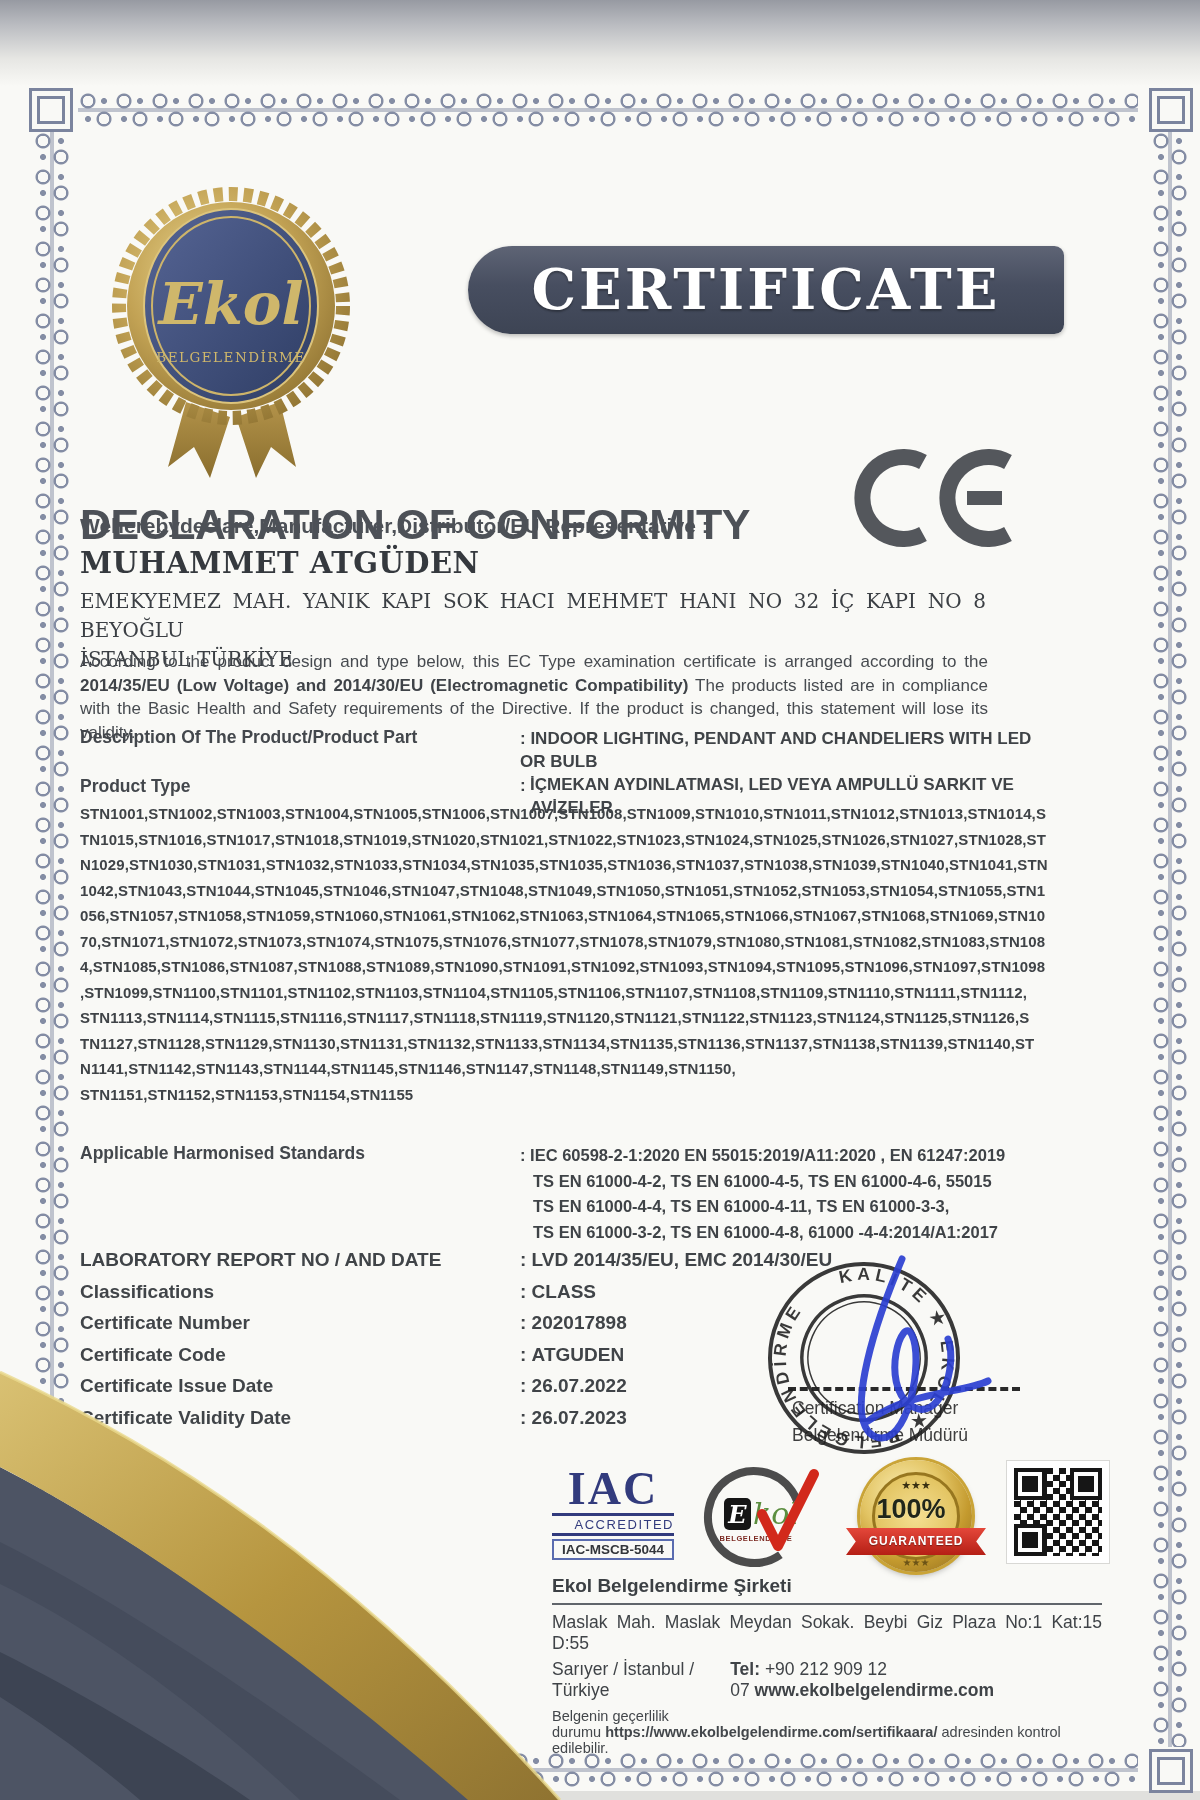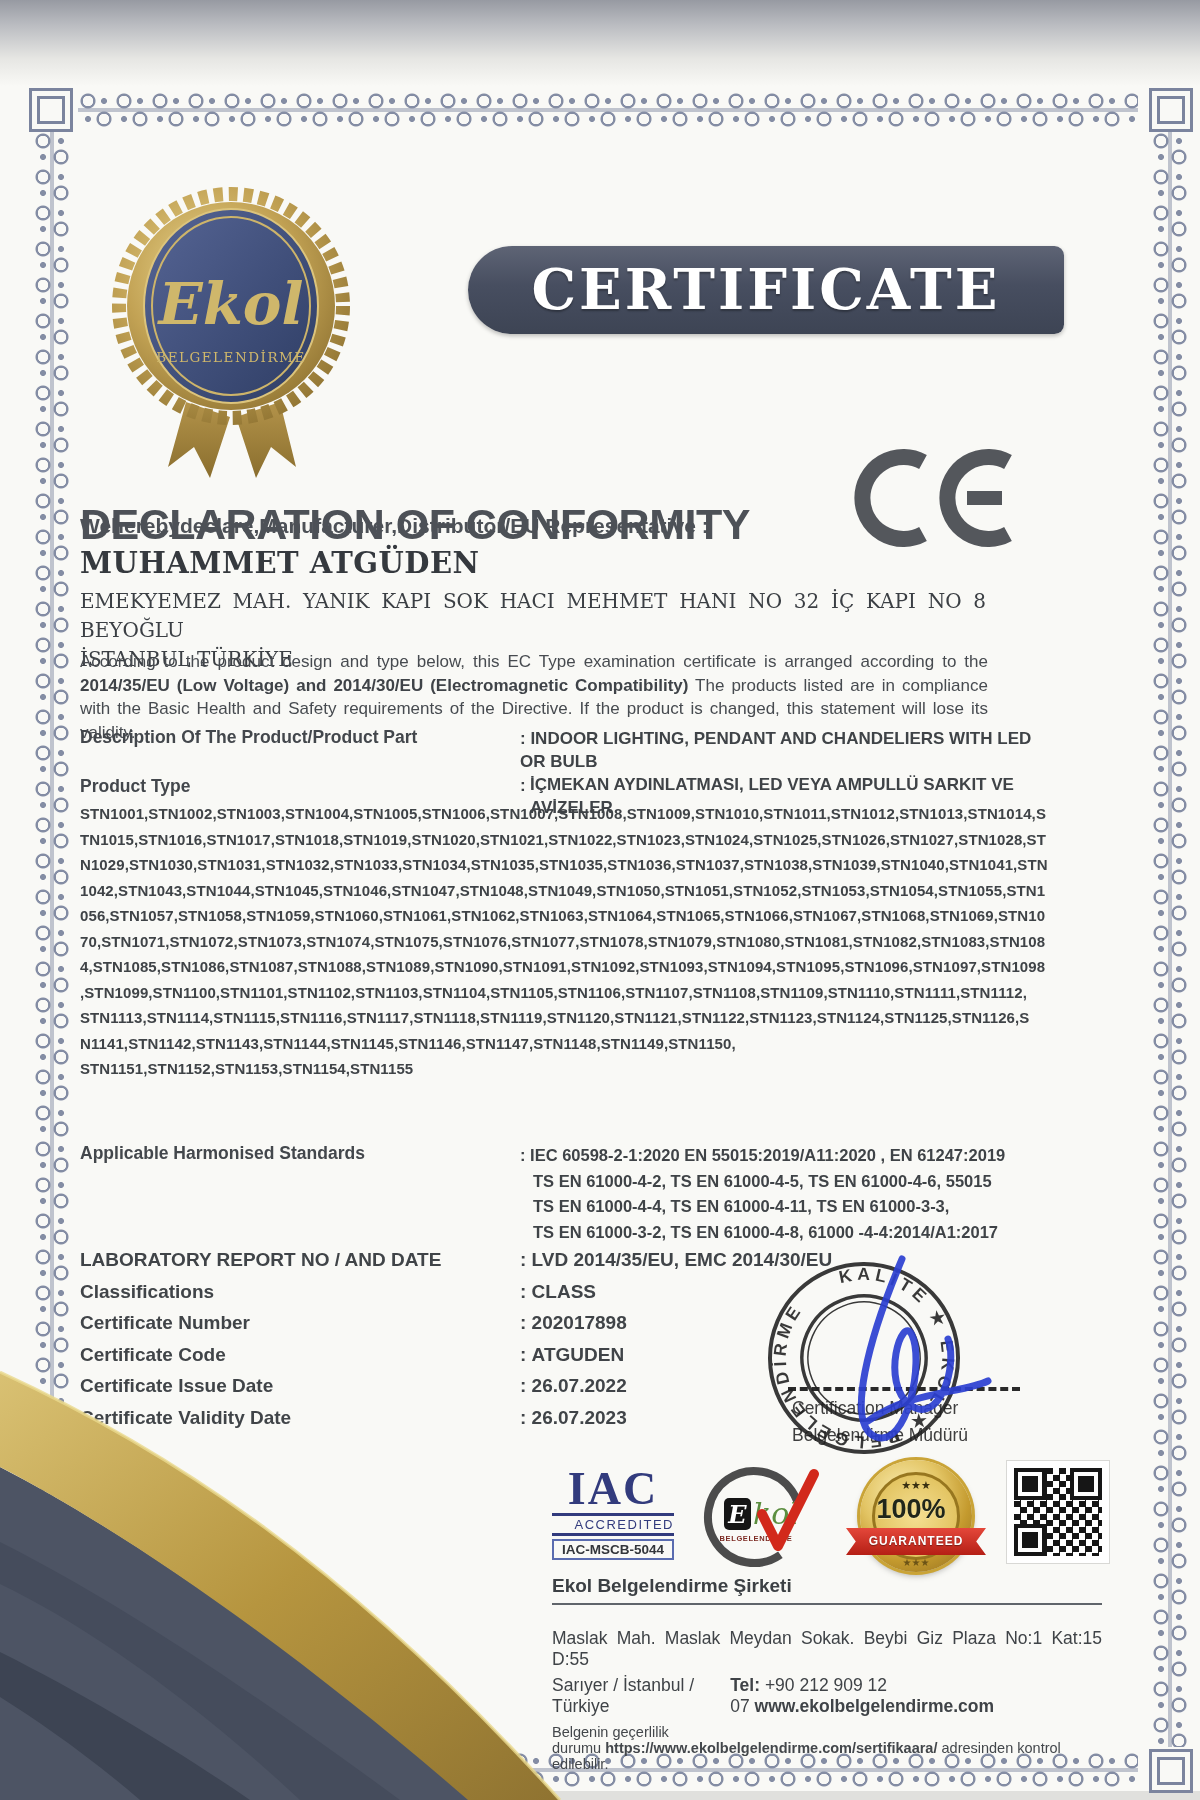--- a/index.html
+++ b/index.html
@@ -110,21 +110,21 @@
     border:1px solid #d8d8d5;z-index:4;}
   .qr-grid{position:absolute;left:7px;top:7px;right:7px;bottom:7px;
     background:conic-gradient(#161616 0 25%,#fff 0 50%,#161616 0 75%,#fff 0) 0 0/13px 13px;}
   .qr-finder{position:absolute;width:24px;height:24px;border:4px solid #161616;background:#fff;}
   .qr-finder::after{content:"";position:absolute;left:4px;top:4px;right:4px;bottom:4px;background:#161616;}
 
   
   .footer{position:absolute;left:552px;top:1575px;width:550px;color:#3f4347;z-index:4;}
   .f-company{font-size:19px;font-weight:bold;color:#3c4044;}
   .f-rule{margin-top:6px;border-top:2px solid #60656b;}
-  .f-addr1{margin-top:23px;font-size:17.5px;text-align:justify;text-align-last:justify;}
+  .f-addr1{margin-top:7px;font-size:17.5px;text-align:justify;text-align-last:justify;}
   .f-addr2{margin-top:5px;font-size:17.5px;display:flex;justify-content:space-between;}
   .f-validity{margin-top:7px;font-size:14.5px;color:#43474b;}
   .bold{font-weight:bold;}
 
   .swoosh{position:absolute;left:0;top:1352px;width:600px;height:448px;z-index:5;}
 </style>
 </head>
 <body>
 
 <div id="page">
@@ -200,20 +200,21 @@
   <div class="ptype-list">
     <div>STN1001,STN1002,STN1003,STN1004,STN1005,STN1006,STN1007,STN1008,STN1009,STN1010,STN1011,STN1012,STN1013,STN1014,S</div>
     <div>TN1015,STN1016,STN1017,STN1018,STN1019,STN1020,STN1021,STN1022,STN1023,STN1024,STN1025,STN1026,STN1027,STN1028,ST</div>
     <div>N1029,STN1030,STN1031,STN1032,STN1033,STN1034,STN1035,STN1035,STN1036,STN1037,STN1038,STN1039,STN1040,STN1041,STN</div>
     <div>1042,STN1043,STN1044,STN1045,STN1046,STN1047,STN1048,STN1049,STN1050,STN1051,STN1052,STN1053,STN1054,STN1055,STN1</div>
     <div>056,STN1057,STN1058,STN1059,STN1060,STN1061,STN1062,STN1063,STN1064,STN1065,STN1066,STN1067,STN1068,STN1069,STN10</div>
     <div>70,STN1071,STN1072,STN1073,STN1074,STN1075,STN1076,STN1077,STN1078,STN1079,STN1080,STN1081,STN1082,STN1083,STN108</div>
     <div>4,STN1085,STN1086,STN1087,STN1088,STN1089,STN1090,STN1091,STN1092,STN1093,STN1094,STN1095,STN1096,STN1097,STN1098</div>
     <div>,STN1099,STN1100,STN1101,STN1102,STN1103,STN1104,STN1105,STN1106,STN1107,STN1108,STN1109,STN1110,STN1111,STN1112,</div>
     <div>STN1113,STN1114,STN1115,STN1116,STN1117,STN1118,STN1119,STN1120,STN1121,STN1122,STN1123,STN1124,STN1125,STN1126,S</div>
+    <div>TN1127,STN1128,STN1129,STN1130,STN1131,STN1132,STN1133,STN1134,STN1135,STN1136,STN1137,STN1138,STN1139,STN1140,ST</div>
     <div>N1141,STN1142,STN1143,STN1144,STN1145,STN1146,STN1147,STN1148,STN1149,STN1150,</div>
     <div>STN1151,STN1152,STN1153,STN1154,STN1155</div>
   </div>
 
   <div class="lbl" style="left:80px;top:1143px;">Applicable Harmonised Standards</div>
   <div class="val std-val" style="left:520px;top:1143px;">
     <div>: IEC 60598-2-1:2020 EN 55015:2019/A11:2020 , EN 61247:2019</div>
     <div class="cont">TS EN 61000-4-2, TS EN 61000-4-5, TS EN 61000-4-6, 55015</div>
     <div class="cont">TS EN 61000-4-4, TS EN 61000-4-11, TS EN 61000-3-3,</div>
     <div class="cont">TS EN 61000-3-2, TS EN 61000-4-8, 61000 -4-4:2014/A1:2017</div>

